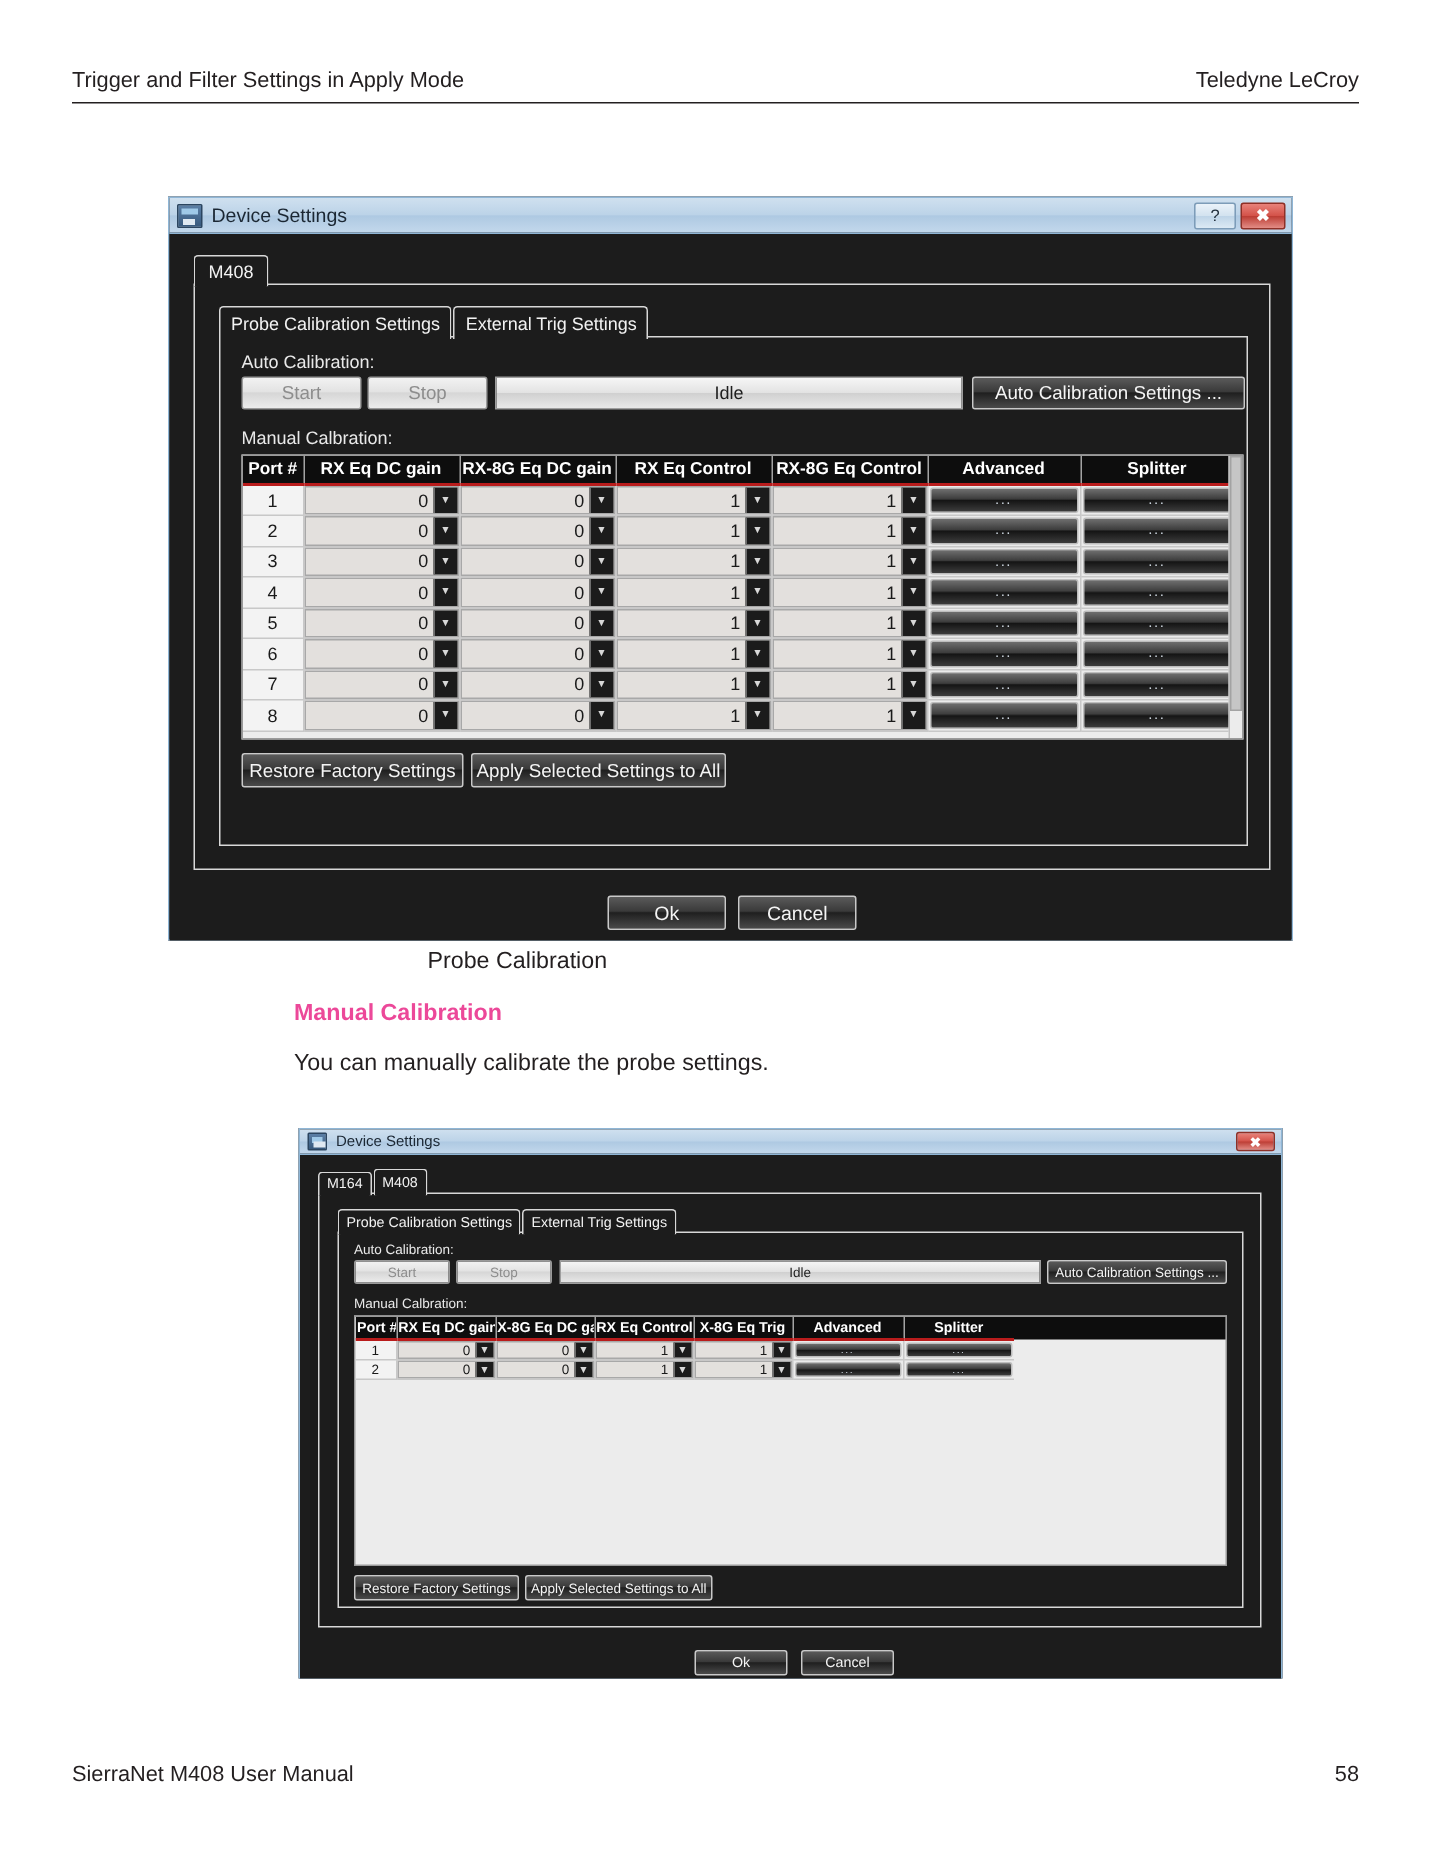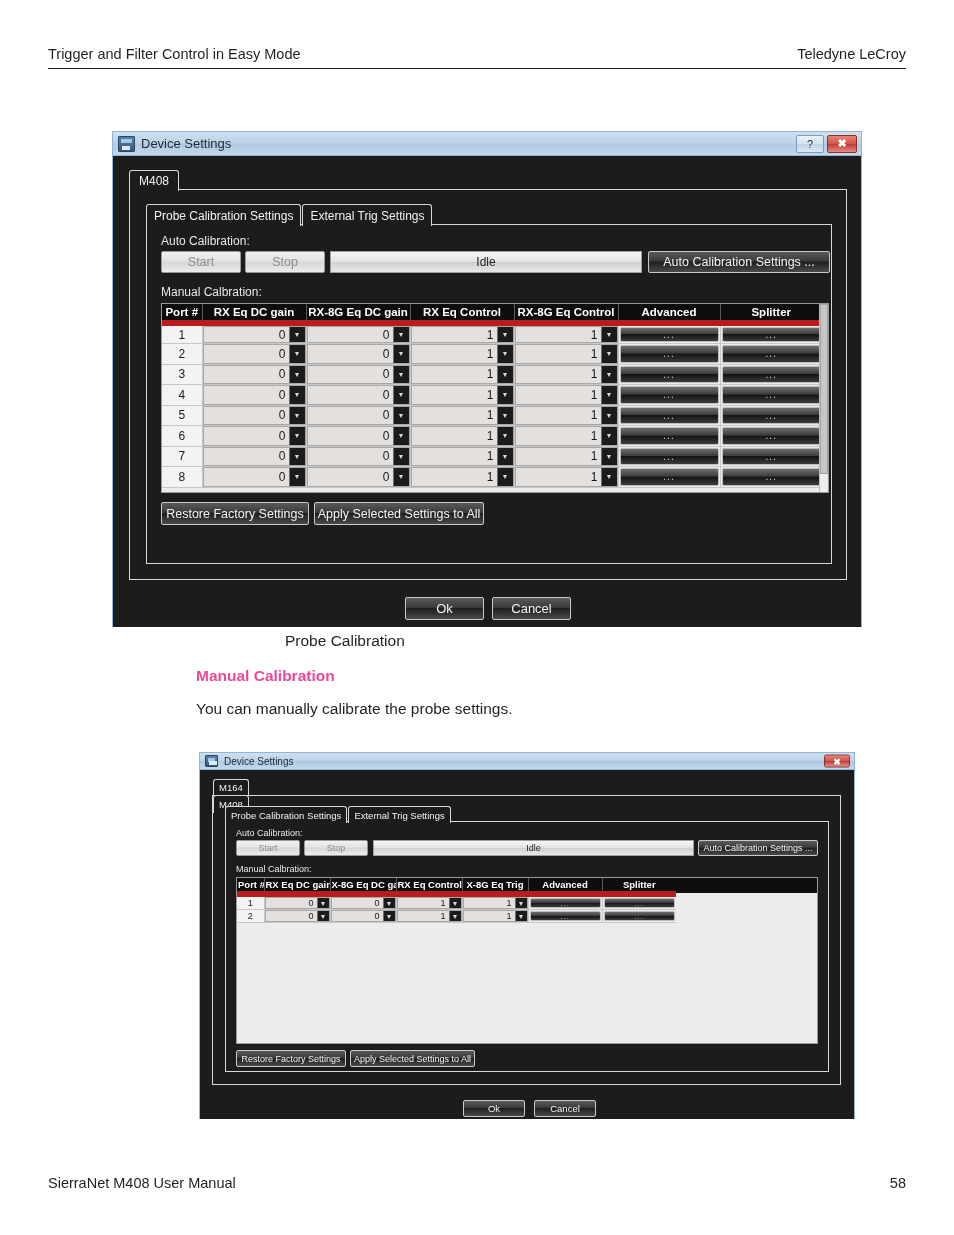--- a/index.html
+++ b/index.html
@@ -210,21 +210,21 @@
   }
   .grid {
     border-collapse: collapse;
     table-layout: fixed;
   }
   .grid th {
     background: #0d0d0d;
     color: #ffffff;
     font-weight: bold;
     border-right: 1px solid #5a5a5a;
-    border-bottom: 6px solid #b91c1c;
+    border-bottom: 2px solid #b91c1c;
     text-align: center;
     overflow: hidden;
     white-space: nowrap;
     box-sizing: border-box;
   }
   .grid td {
     background: #ebebeb;
     border-bottom: 1px solid #c8c8c8;
     border-right: 1px solid #c8c8c8;
     padding: 0;
@@ -288,21 +288,21 @@
     left: 0; right: 0;
     background: #c6c6c6;
     border: 1px solid #a3a3a3;
     box-sizing: border-box;
   }
 </style>
 </head>
 <body>
 
 <div class="page-header">
-  <span>Trigger and Filter Control in Easy Mode</span>
+  <span>Trigger and Filter Settings in Apply Mode</span>
   <span>Teledyne LeCroy</span>
 </div>
 
 <div class="dialog" id="dlg1" style="left:112px; top:131px; width:750px; height:496px;">
 
   <div class="dlg-titlebar" style="height:24px;">
     <span class="dlg-icon"></span>
     <span class="dlg-title">Device Settings</span>
     <span class="titlebar-btns">
       <span class="tb-btn">?</span>
@@ -653,21 +653,21 @@
   <div class="dlg-titlebar" style="height:17px;">
     <span class="dlg-icon" style="width:11px;height:10px;"></span>
     <span class="dlg-title" style="font-size:10px;">Device Settings</span>
     <span class="titlebar-btns">
       <span class="tb-btn close" style="width:26px;height:13px;font-size:9px;">✖</span>
     </span>
   </div>
 
   <div class="dlg-body" style="height:349px;">
 
-    <div class="tabstrip" style="position:absolute; left:12px; top:9px;flex-direction:column;">
+    <div class="tabstrip" style="position:absolute; left:12px; top:9px;">
       <div class="tab" style="height:16px; padding:0 5px; font-size:9.5px;">
         <span>M164</span>
       </div>
       <div class="tab active" style="height:18px; padding:0 5px; font-size:9.5px; margin-left:1px;">
         <span>M408</span>
       </div>
     </div>
 
     <div class="tabpanel" style="position:absolute; left:12px; top:26px; width:629px; height:290px;">
 

